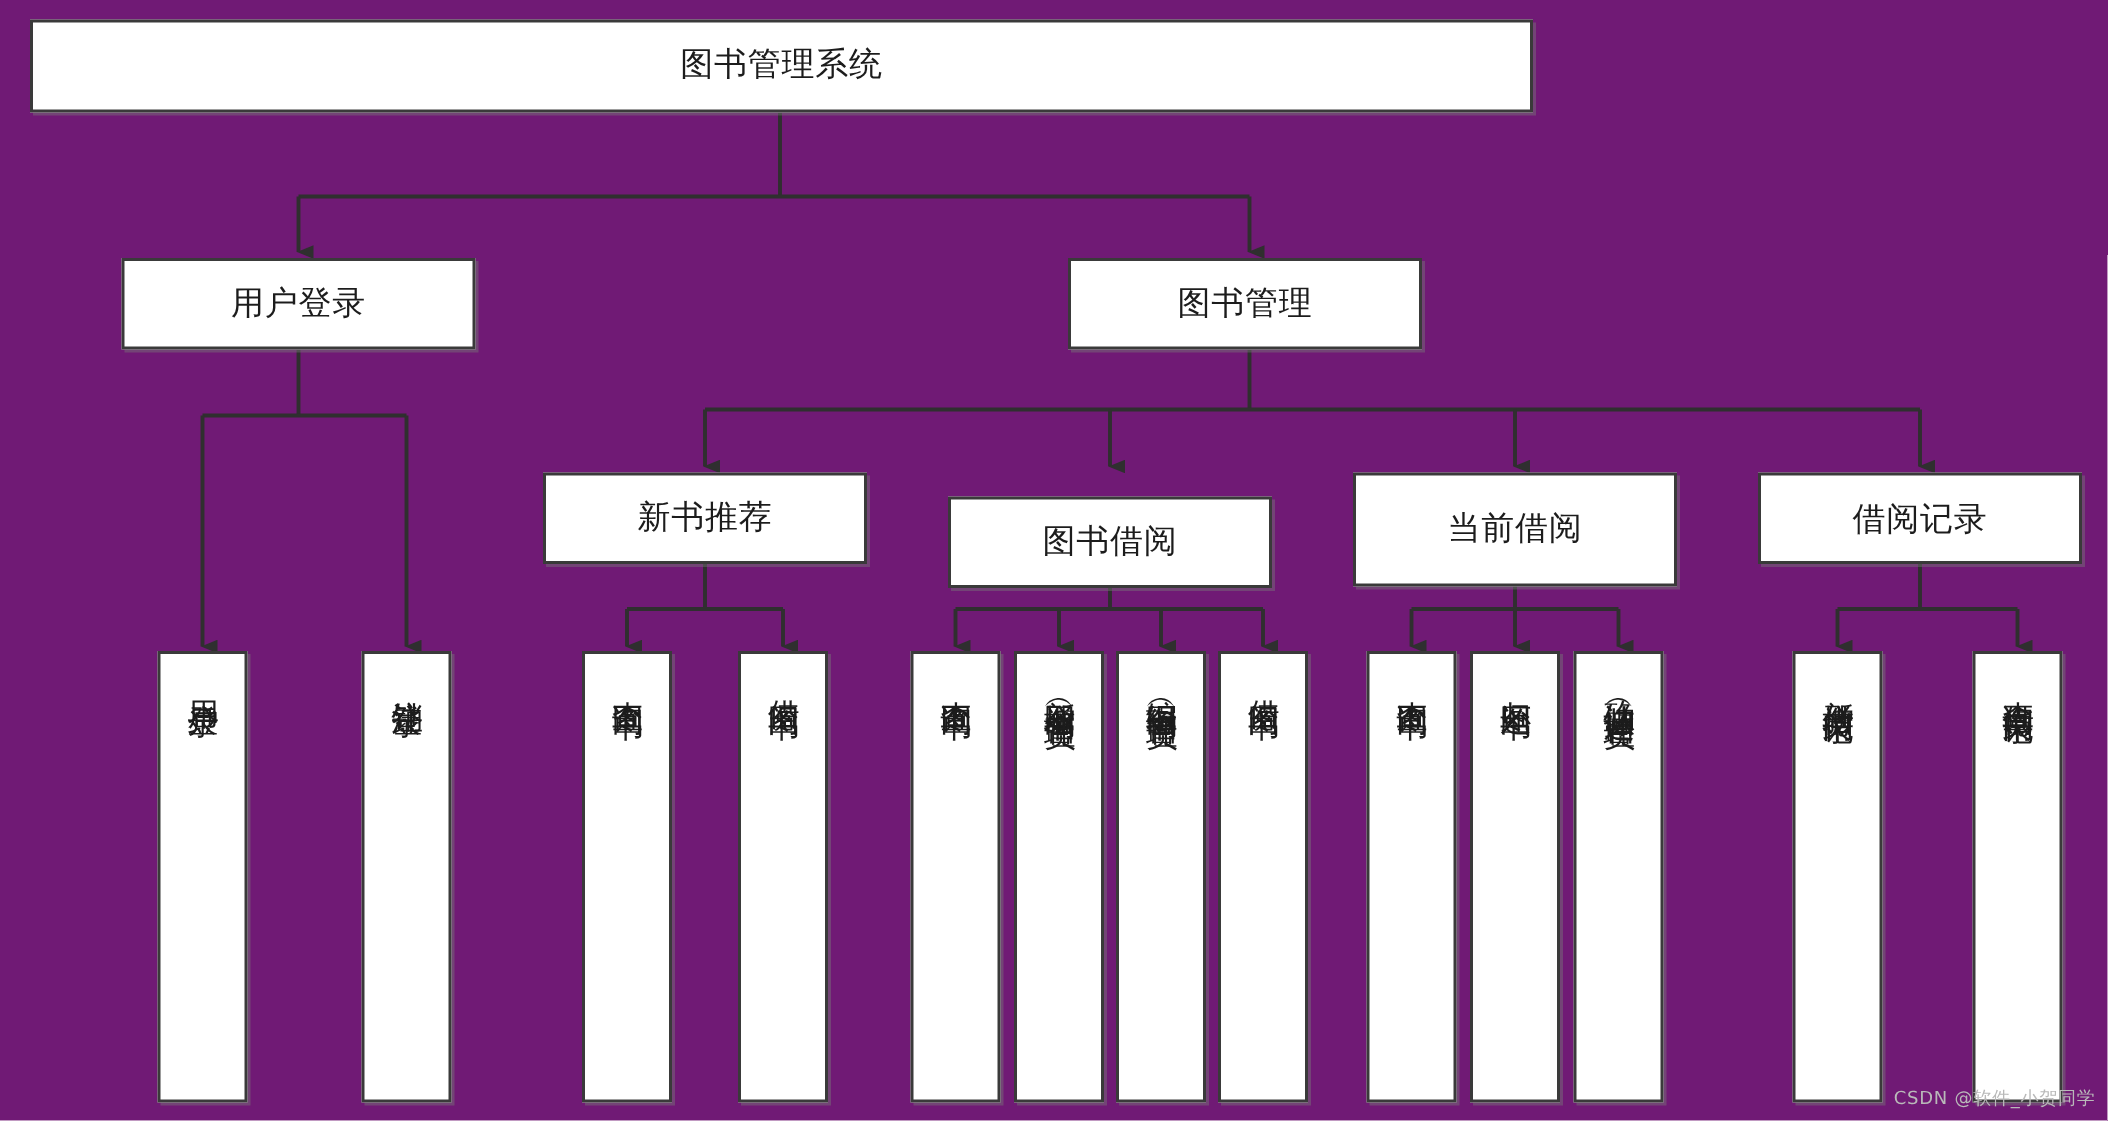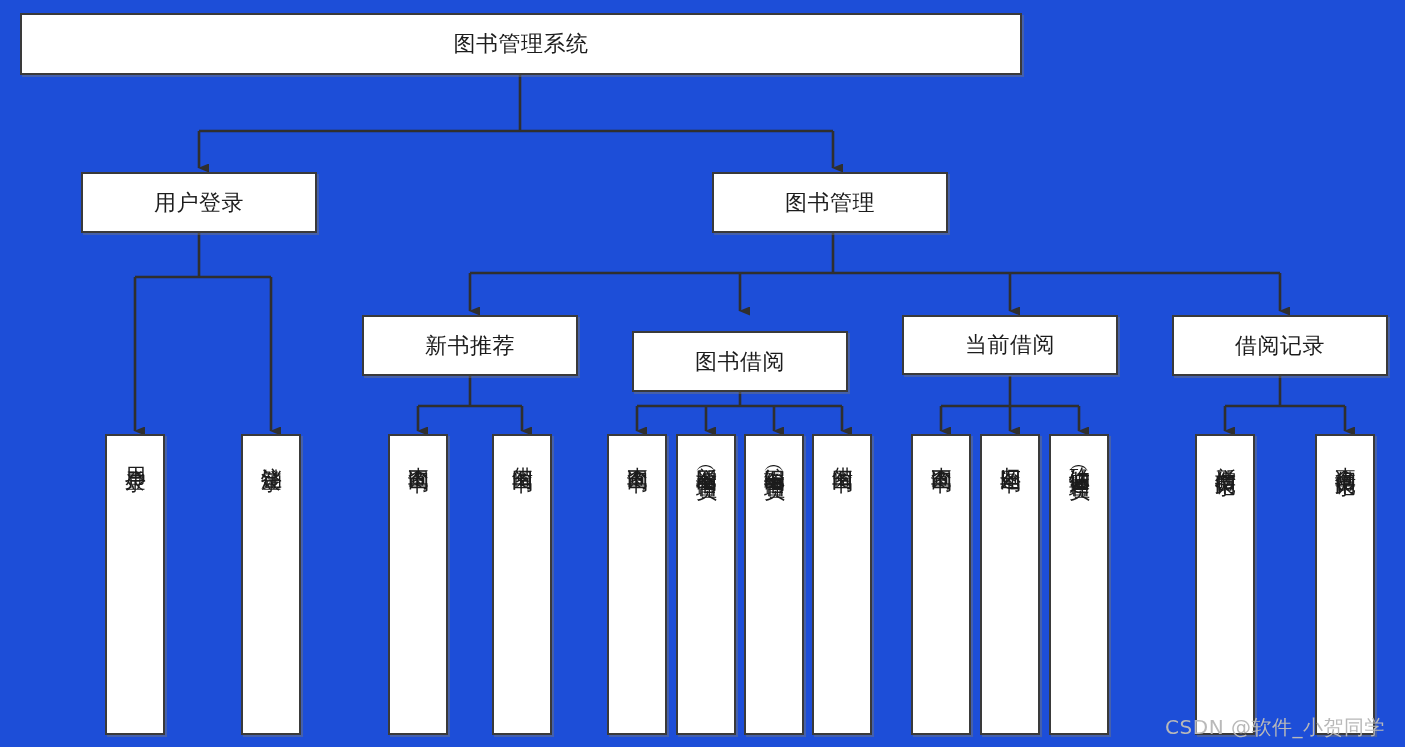--- a/index.html
+++ b/index.html
@@ -8,21 +8,21 @@
     padding: 0;
     background: #ffffff;
   }
   body {
     font-family: "DejaVu Sans", "Liberation Sans", sans-serif;
   }
   #diagram-root {
     position: relative;
     width: 1405px;
     height: 747px;
-    background: #1d4ed8;
+    background: #701a75;
     overflow: hidden;
   }
   #edge-layer {
     position: absolute;
     left: 0;
     top: 0;
     width: 1405px;
     height: 747px;
     pointer-events: none;
   }
@@ -56,23 +56,23 @@
     letter-spacing: 2px;
     white-space: normal;
   }
   .node.root .node-label,
   .node.level2 .node-label,
   .node.level3 .node-label {
     font-size: 22px;
   }
   #watermark {
     position: absolute;
-    right: 20px;
+    right: 8px;
     bottom: 6px;
-    font-size: 20px;
+    font-size: 12px;
     color: #b9b9b9;
     letter-spacing: 0.5px;
     white-space: nowrap;
     user-select: none;
   }
 </style>
 </head>
 <body>
 
 <div id="diagram-root">
@@ -138,21 +138,21 @@
   <div class="node level2" style="left:712px; top:172px; width:236px; height:61px;">
     <span class="node-label">图书管理</span>
   </div>
 
   <div class="node level3" style="left:362px; top:315px; width:216px; height:61px;">
     <span class="node-label">新书推荐</span>
   </div>
   <div class="node level3" style="left:632px; top:315px; width:216px; height:61px;margin-top:16px;">
     <span class="node-label">图书借阅</span>
   </div>
-  <div class="node level3" style="left:902px; top:315px; width:216px; height:60px;">
+  <div class="node level3" style="left:902px; top:315px; width:216px; height:76px;">
     <span class="node-label">当前借阅</span>
   </div>
   <div class="node level3" style="left:1172px; top:315px; width:216px; height:61px;font-family:Liberation Serif, serif;">
     <span class="node-label">借阅记录</span>
   </div>
 
   <div class="node leaf" style="left:105px; top:434px; width:60px; height:301px;">
     <span class="node-label">用户登录</span>
   </div>
   <div class="node leaf" style="left:241px; top:434px; width:60px; height:301px;">

